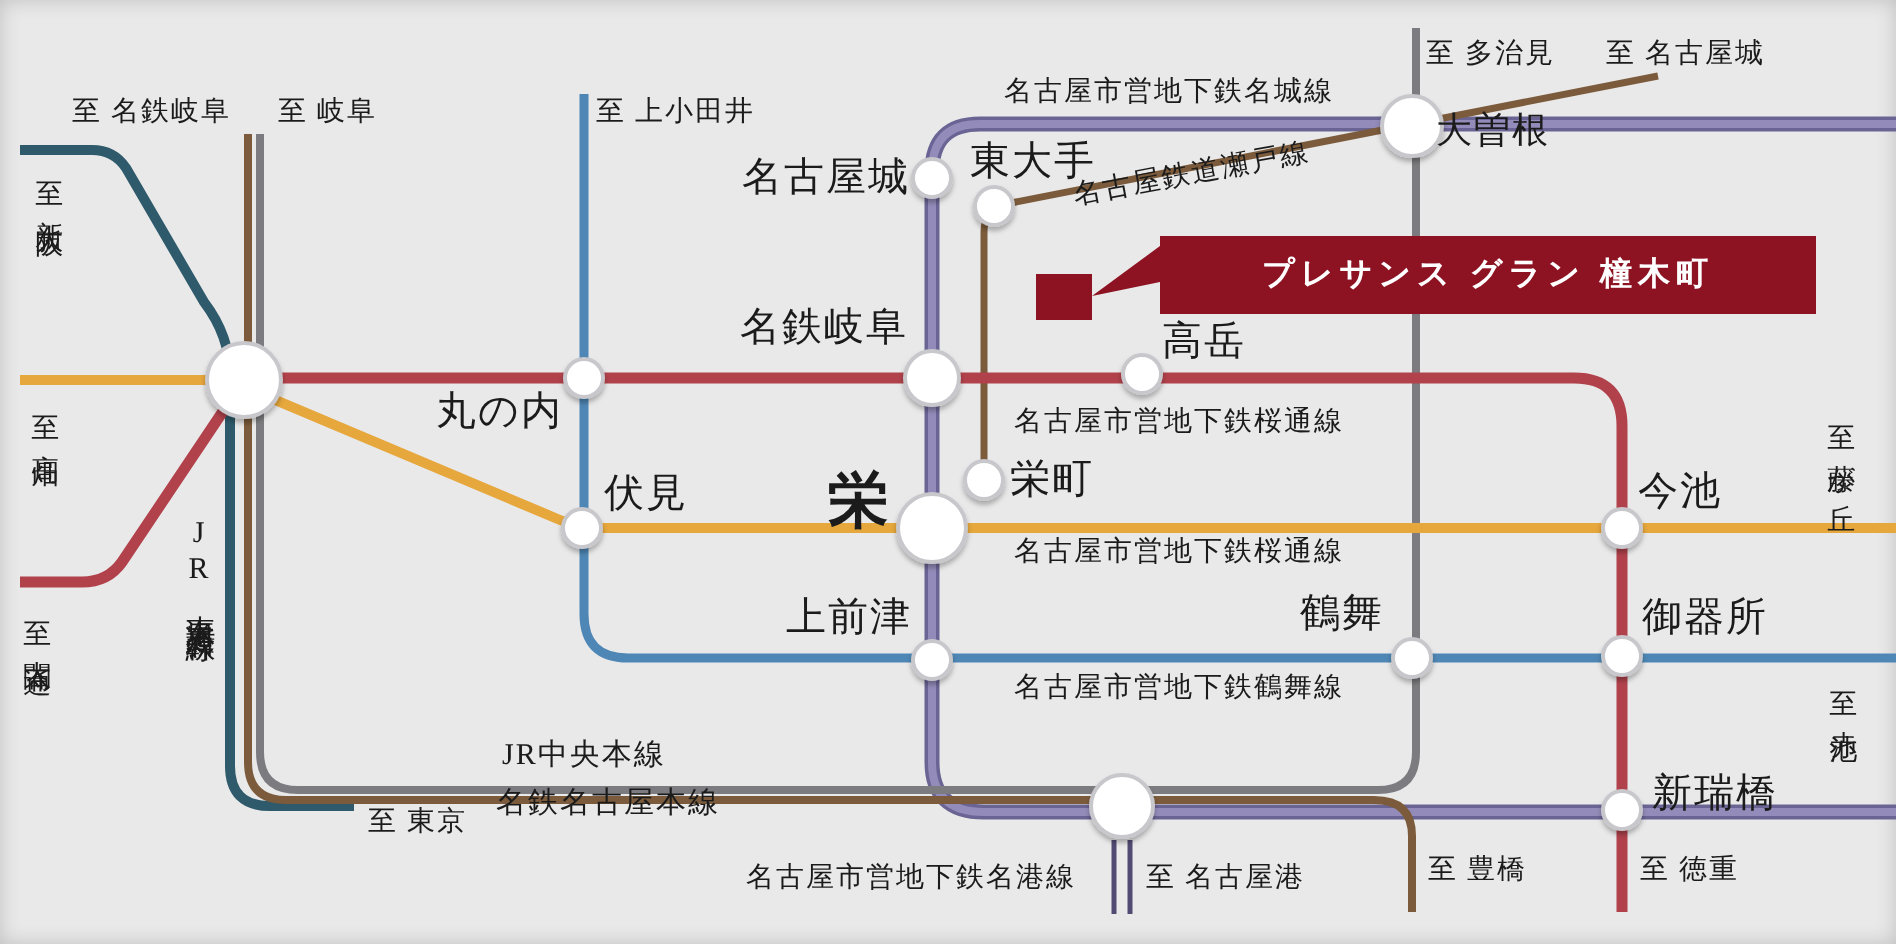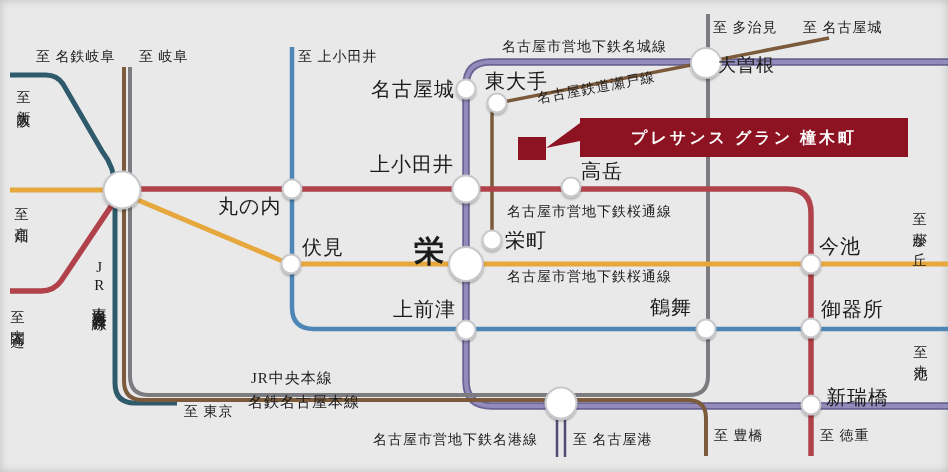--- a/index.html
+++ b/index.html
@@ -76,36 +76,37 @@
 
     <rect x="518" y="137" width="28" height="23" fill="#8D1222"></rect>
     <polygon points="546,148 580,123 580,141" fill="#8D1222"></polygon>
   </svg>
 
   <div id="banner">プレサンス グラン 橦木町</div>
 
   <div class="st" style="left:218px;top:195px">丸の内</div>
   <div class="st" style="left:302px;top:236px">伏見</div>
   <div class="st st-big" style="left:414px;top:234px">栄</div>
-  <div class="st" style="left:370px;top:153px">上小田井</div>
+  <div class="st" style="left:370px;top:153px">名鉄岐阜</div>
   <div class="st" style="left:371px;top:78px">名古屋城</div>
   <div class="st" style="left:485px;top:70px">東大手</div>
   <div class="st" style="left:505px;top:229px">栄町</div>
   <div class="st" style="left:581px;top:160px">高岳</div>
   <div class="st" style="left:393px;top:298px">上前津</div>
   <div class="st" style="left:718px;top:55px;font-size:18px">大曽根</div>
   <div class="st" style="left:819px;top:235px">今池</div>
   <div class="st" style="left:821px;top:298px">御器所</div>
   <div class="st" style="left:650px;top:296px">鶴舞</div>
   <div class="st" style="left:826px;top:386px">新瑞橋</div>
 
   <div class="lbl" style="left:502px;top:39px">名古屋市営地下鉄名城線</div>
   <div class="lbl rot" style="left:537px;top:91px">名古屋鉄道瀬戸線</div>
   <div class="lbl" style="left:507px;top:204px">名古屋市営地下鉄桜通線</div>
   <div class="lbl" style="left:507px;top:269px">名古屋市営地下鉄桜通線</div>
+  <div class="lbl" style="left:507px;top:337px">名古屋市営地下鉄鶴舞線</div>
   <div class="lbl" style="left:373px;top:432px">名古屋市営地下鉄名港線</div>
   <div class="lbl lbl15" style="left:251px;top:370px">JR中央本線</div>
   <div class="lbl lbl15" style="left:248px;top:394px">名鉄名古屋本線</div>
   <div class="lbl lbl15 vlbl" style="left:90px;top:259px">JR東海道新幹線</div>
 
   <div class="lbl" style="left:36px;top:49px">至 名鉄岐阜</div>
   <div class="lbl" style="left:139px;top:49px">至 岐阜</div>
   <div class="lbl" style="left:298px;top:49px">至 上小田井</div>
   <div class="lbl" style="left:713px;top:20px">至 多治見</div>
   <div class="lbl" style="left:803px;top:20px">至 名古屋城</div>

